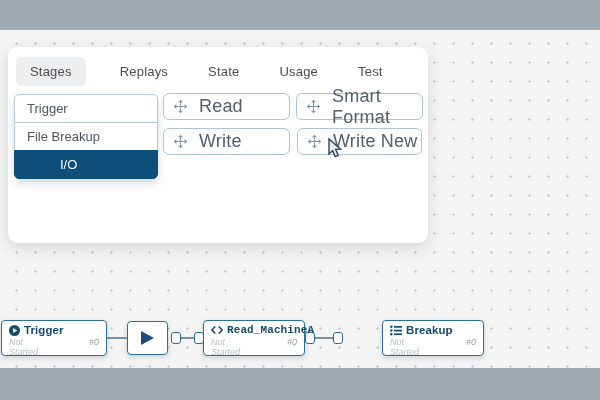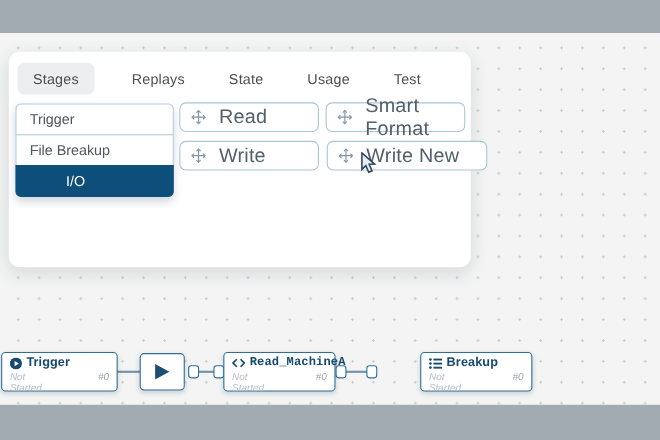--- a/index.html
+++ b/index.html
@@ -206,21 +206,21 @@
             <line x1="2.5" y1="12" x2="21.5" y2="12"></line>
             <polyline points="9,5.5 12,2.5 15,5.5"></polyline>
             <polyline points="9,18.5 12,21.5 15,18.5"></polyline>
             <polyline points="5.5,9 2.5,12 5.5,15"></polyline>
             <polyline points="18.5,9 21.5,12 18.5,15"></polyline>
           </svg>
       </span>
       <span>Write</span>
     </div>
 
-    <div class="chip" style="left:289px; top:81px; width:146px;">
+    <div class="chip" style="left:289px; top:81px; width:125px;">
       <span class="drag">
         <svg width="15" height="15" viewBox="0 0 24 24" fill="none" stroke="#8496a4" stroke-width="1.7">
             <line x1="12" y1="2.5" x2="12" y2="21.5"></line>
             <line x1="2.5" y1="12" x2="21.5" y2="12"></line>
             <polyline points="9,5.5 12,2.5 15,5.5"></polyline>
             <polyline points="9,18.5 12,21.5 15,18.5"></polyline>
             <polyline points="5.5,9 2.5,12 5.5,15"></polyline>
             <polyline points="18.5,9 21.5,12 18.5,15"></polyline>
           </svg>
       </span>

